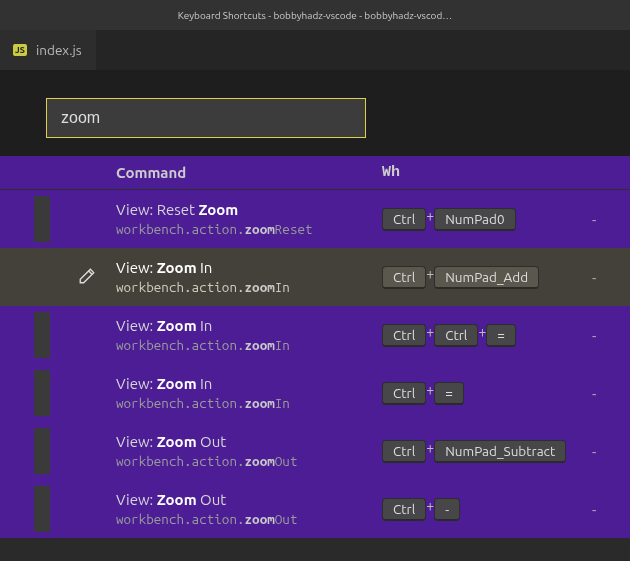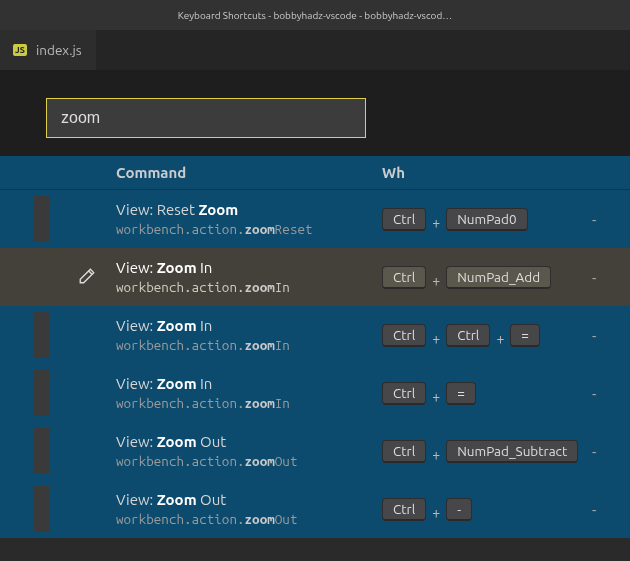--- a/index.html
+++ b/index.html
@@ -18,35 +18,35 @@
   .js-ic  { background:#cbcb41; border-radius:2px; color:#222; font-weight:bold; font-size:9px; display:flex; align-items:flex-end; justify-content:flex-end; padding:1px 2px; }
   .file-ic svg { width:16px; height:16px; }
   .close-ic svg { width:14px; height:14px; }
   .tab-gap { width:60px; }
 
   
   .search-wrap { padding:28px 46px 18px 46px; background:#1e1e1e; display:flex; }
   .search { width:320px; height:40px; background:#3c3c3c; border:1px solid #e0cf4a; padding:0 14px; color:#ddd; font-size:16px; outline:none; }
 
   
-  .table { background:#0c4a6e; }
+  .table { background:#4c1d95; }
   .hdr { display:flex; height:34px; align-items:center; font-size:15px; font-weight:600; color:#ccc; border-bottom:1px solid #2e2e2e; }
   .col-key  { flex:1; }
-  .col-when { width:38px; flex:none; text-align:left; }
+  .col-when { width:38px; flex:none; text-align:left;font-family:Liberation Mono, monospace; }
 
   .row { display:flex; align-items:center; min-height:58px; font-size:15px; color:#ccc; padding:6px 0; }
   .row.sel { background:#44413a; }
   .row .gutter { width:56px; flex:none; display:flex; justify-content:flex-end; padding-right:6px; }
   .row .gutter .stripe { width:16px; height:46px; background:#3a3a3a; }
   .row .cmd { width:326px; flex:none; padding-left:60px; }
   .row .cmd .title { color:#d6d6d6; }
   .row .cmd .title .hl { font-weight:700; color:#fff; }
   .row .cmd .id { font-family:"Ubuntu Mono","Consolas",monospace; font-size:13.5px; color:#9a9a9a; margin-top:3px; }
   .row .cmd .id .hl { font-weight:700; color:#c8c8c8; }
-  .row .keys { flex:1; display:flex; align-items:flex-end; gap:6px; font-size:14px; }
+  .row .keys { flex:1; display:flex; align-items:flex-start; font-size:14px; }
   .row.sel .cmd .title, .row.sel .cmd .title .hl { color:#fff; }
   .row.sel .cmd .id { color:#cfcabb; }
   .row.sel .keys { color:#efe9d6; }
   .key { background:#47474a; border:1px solid #2d2d2d; border-bottom:2px solid #2a2a2a; border-radius:4px; padding:2px 10px; color:#ddd; font-size:13.5px; }
   .row.sel .key { background:#5a574c; }
   .plus { color:#bbb; }
   .row .when { width:38px; flex:none; color:#aaa; }
   .pencil svg { width:18px; height:18px; }
   .pencil { position:absolute; left:78px; }
   .row { position:relative; }

